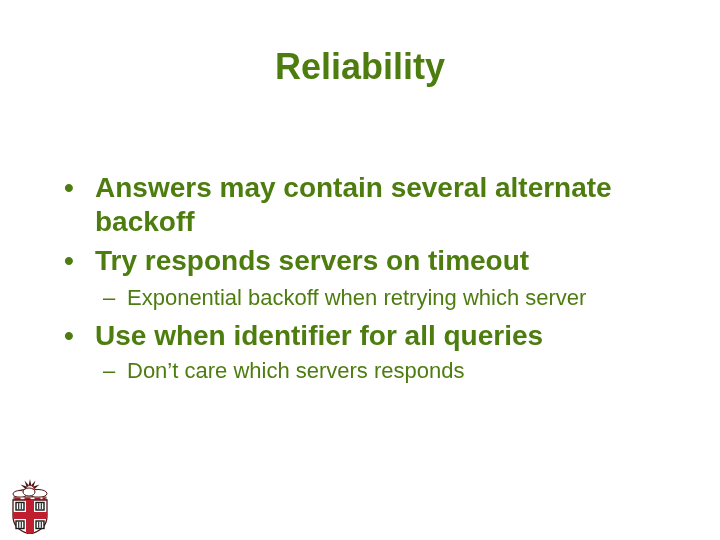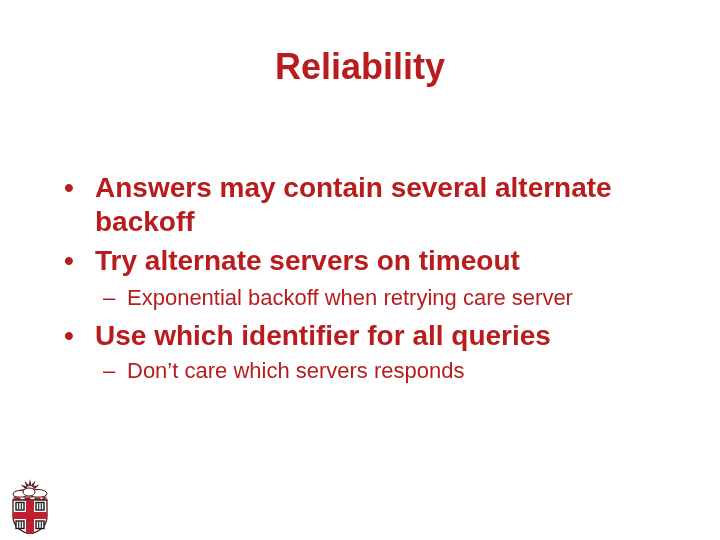--- a/index.html
+++ b/index.html
@@ -3,21 +3,21 @@
 <meta charset="utf-8">
 <style>
   html, body { margin: 0; padding: 0; }
   .slide {
     position: relative;
     width: 720px;
     height: 540px;
     background: #ffffff;
     overflow: hidden;
     font-family: "Liberation Sans", sans-serif;
-    color: #b91c1c;
+    color: #4d7c0f;
   }
   .title {
     position: absolute;
     top: 46px;
     left: 0;
     right: 0;
     margin: 0;
     text-align: center;
     font-size: 36px;
     font-weight: 700;
@@ -63,31 +63,31 @@
 
   <h1 class="title">Reliability</h1>
 
   <div class="bullet-l1 pos-b1">
     <span class="marker">•</span>
     <span class="text">Answers may contain several alternate backoff</span>
   </div>
 
   <div class="bullet-l1 pos-b2">
     <span class="marker">•</span>
-    <span class="text">Try alternate servers on timeout</span>
+    <span class="text">Try responds servers on timeout</span>
   </div>
 
   <div class="bullet-l2 pos-s1">
     <span class="marker">–</span>
-    <span class="text">Exponential backoff when retrying care server</span>
+    <span class="text">Exponential backoff when retrying which server</span>
   </div>
 
   <div class="bullet-l1 pos-b3">
     <span class="marker">•</span>
-    <span class="text">Use which identifier for all queries</span>
+    <span class="text">Use when identifier for all queries</span>
   </div>
 
   <div class="bullet-l2 pos-s2">
     <span class="marker">–</span>
     <span class="text">Don’t care which servers responds</span>
   </div>
 
   <div class="crest">
     <svg width="40" height="58" viewBox="0 0 40 58">
       <defs>

